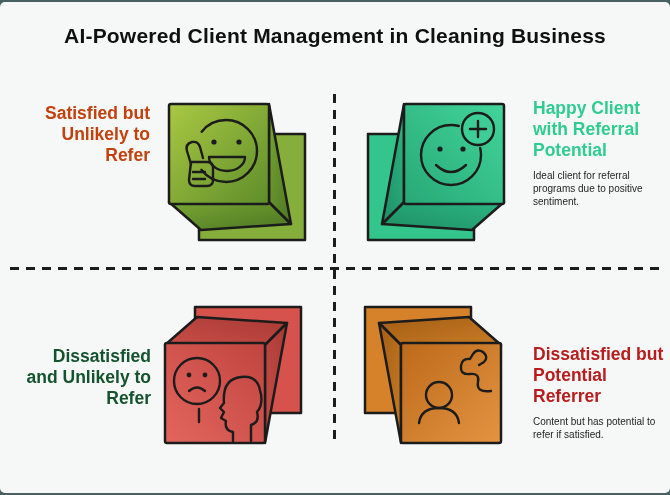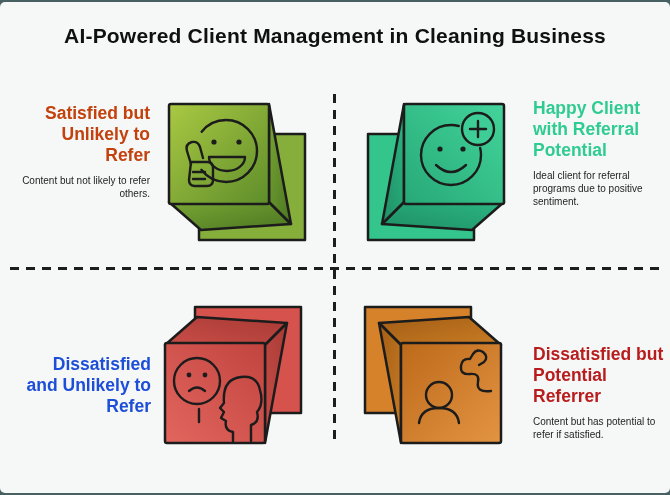--- a/index.html
+++ b/index.html
@@ -48,21 +48,20 @@
 <div class="stage">
   <div class="card">
 
     <div class="title">AI-Powered Client Management in Cleaning Business</div>
 
     <div class="vdash"></div>
     <div class="hdash"></div>
 
     <div class="qtext q1-text t-right">
       <div class="heading" style="color: #c2410c;">Satisfied but Unlikely to Refer</div>
-      <div class="body">Content but not likely to refer others.</div>
     </div>
     <svg class="icon q1-icon" viewBox="0 0 160 168">
       <defs>
         <linearGradient id="g1f" x1="0" y1="0" x2="1" y2="1">
           <stop offset="0" stop-color="#aac943"></stop>
             <stop offset="1" stop-color="#5e8d2a"></stop>
         </linearGradient>
         <linearGradient id="g1s" x1="0" y1="0" x2="1" y2="1">
           <stop offset="0" stop-color="#79a634"></stop>
             <stop offset="1" stop-color="#4c7722"></stop>
@@ -110,21 +109,21 @@
         <circle cx="122" cy="41" r="16" fill="#3ecd96"></circle>
         <path d="M114,41 h16 M122,33 v16"></path>
       </g>
     </svg>
     <div class="qtext q2-text t-left">
       <div class="heading" style="color: rgb(47, 204, 145);">Happy Client with Referral Potential</div>
       <div class="body">Ideal client for referral programs due to positive sentiment.</div>
     </div>
 
     <div class="qtext q3-text t-right">
-      <div class="heading" style="color: #1d4ed8; margin-top: 8px;">Dissatisfied and Unlikely to Refer</div>
+      <div class="heading" style="color: #14532d;">Dissatisfied and Unlikely to Refer</div>
     </div>
     <svg class="icon q3-icon" viewBox="0 0 160 168">
       <defs>
         <linearGradient id="g3f" x1="0" y1="0" x2="1" y2="1">
           <stop offset="0" stop-color="#e2655e"></stop>
             <stop offset="1" stop-color="#c2443f"></stop>
         </linearGradient>
         <linearGradient id="g3s" x1="0" y1="0" x2="1" y2="1">
           <stop offset="0" stop-color="#c94d47"></stop>
             <stop offset="1" stop-color="#a83a35"></stop>

